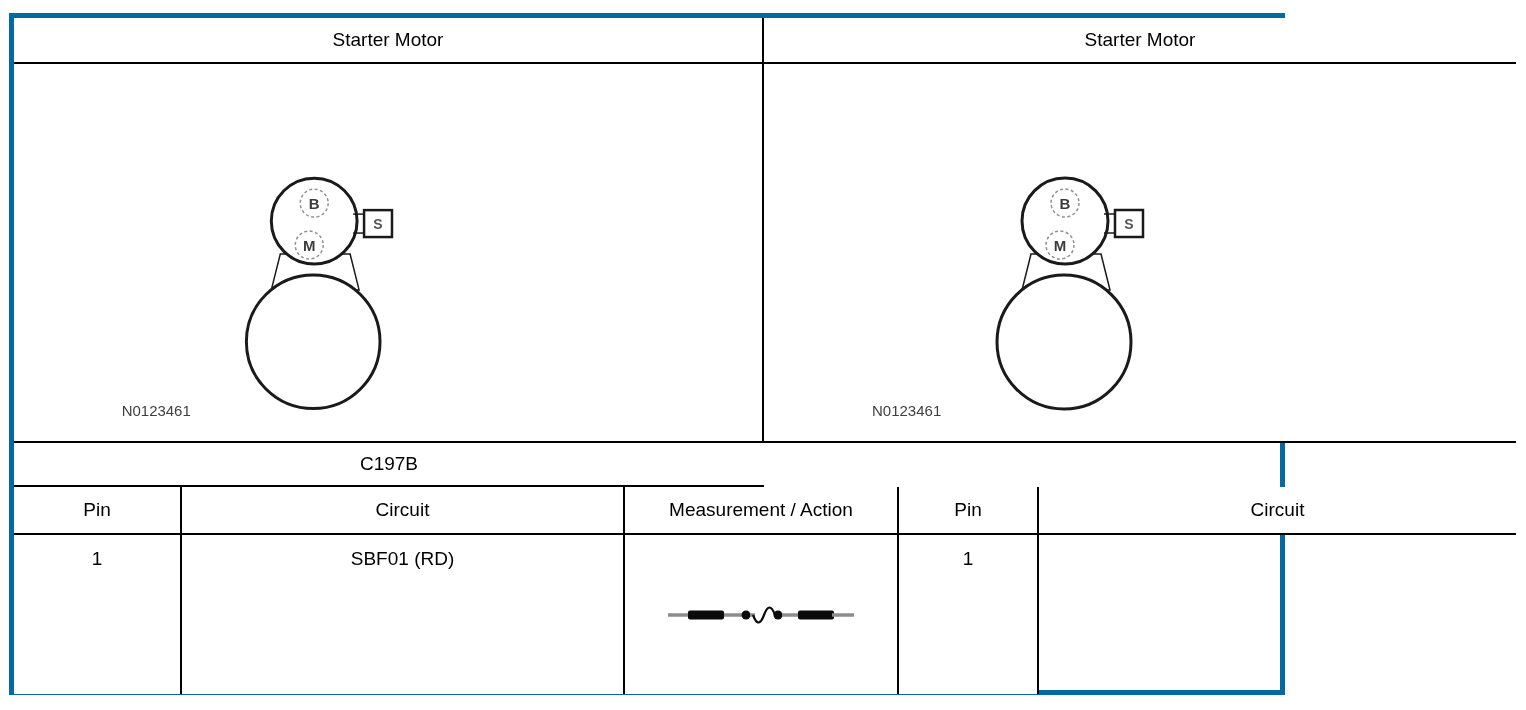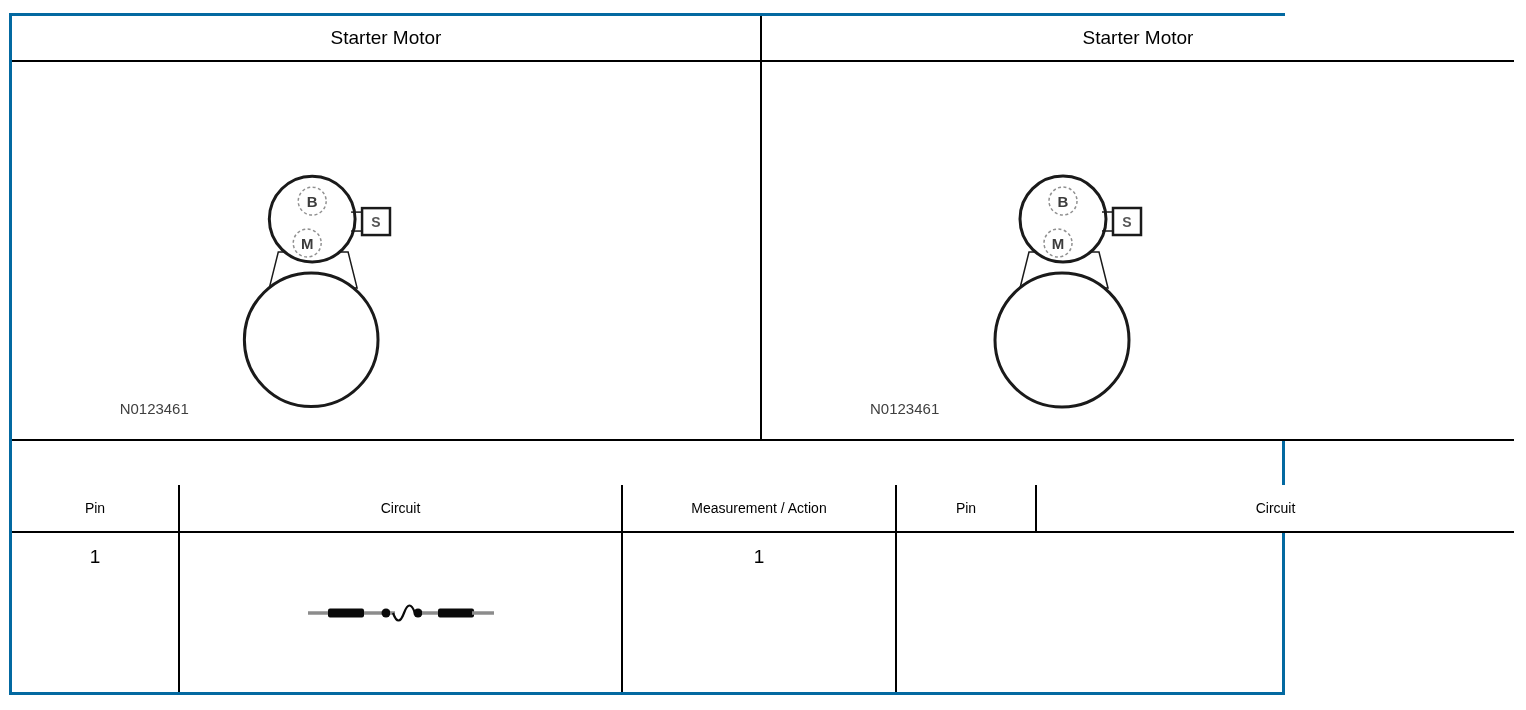--- a/index.html
+++ b/index.html
@@ -15,21 +15,21 @@
     height: 710px;
     background: #ffffff;
     overflow: hidden;
   }
   .sheet {
     position: absolute;
     left: 9px;
     top: 13px;
     width: 1276px;
     height: 682px;
-    border: 3px solid #0369a1;
+    border: 5px solid #0369a1;
     box-sizing: border-box;
     background: #ffffff;
   }
   
   .top-grid {
     display: grid;
     grid-template-columns: 750px 752px;
     grid-template-rows: 46px 379px 44px;
   }
   .cell {
@@ -52,21 +52,21 @@
     align-items: flex-start;
   }
   .diagram-cell svg { display: block; }
   
   .pin-grid {
     display: grid;
     grid-template-columns: 168px 443px 274px 140px 477px;
     grid-template-rows: 48px 159px;
   }
   .pin-grid .hdr {
-    font-size: 14px;
+    font-size: 19px;
   }
   .pin-grid .data {
     align-items: flex-start;
     padding-top: 13px;
     font-size: 19px;
   }
   .pin-grid .data.meas {
     align-items: center;
     padding-top: 0;
   }
@@ -121,20 +121,23 @@
           <rect x="351" y="146" width="28" height="27" fill="#ffffff" stroke="#1a1a1a" stroke-width="2.5"></rect>
           <text x="365" y="160" text-anchor="middle" dominant-baseline="central" font-size="14" font-weight="bold" fill="#555555">S</text>
           <circle cx="301" cy="139" r="14" fill="none" stroke="#909090" stroke-width="1.5" stroke-dasharray="3 2.5"></circle>
           <text x="301" y="139" text-anchor="middle" dominant-baseline="central" font-size="15" font-weight="bold" fill="#3c3c3c">B</text>
           <circle cx="296" cy="181" r="14" fill="none" stroke="#909090" stroke-width="1.5" stroke-dasharray="3 2.5"></circle>
           <text x="296" y="181" text-anchor="middle" dominant-baseline="central" font-size="15" font-weight="bold" fill="#3c3c3c">M</text>
           <text x="108" y="352" font-size="15" fill="#3f3f3f">N0123461</text>
         </svg>
       </div>
 
+      <div class="cell b-bottom connector-label">
+        <span>C197B</span>
+      </div>
     </div>
 
     <div class="pin-grid">
 
       <div class="cell b-right b-bottom hdr">
         <span>Pin</span>
       </div>
       <div class="cell b-right b-bottom hdr">
         <span>Circuit</span>
       </div>
@@ -143,20 +146,23 @@
       </div>
       <div class="cell b-right b-bottom hdr">
         <span>Pin</span>
       </div>
       <div class="cell b-bottom hdr">
         <span>Circuit</span>
       </div>
 
       <div class="cell b-right data">
         <span>1</span>
+      </div>
+      <div class="cell b-right data">
+        <span>SBF01 (RD)</span>
       </div>
       <div class="cell b-right data meas">
 
         <svg class="sym" width="186" height="26" viewBox="0 0 186 26">
           <line x1="0" y1="13" x2="22" y2="13" stroke="#8c8c8c" stroke-width="3.5"></line>
           <rect x="20" y="8.5" width="36" height="9" rx="2" fill="#0a0a0a"></rect>
           <line x1="56" y1="13" x2="74" y2="13" stroke="#8c8c8c" stroke-width="3.5"></line>
           <circle cx="78" cy="13" r="4.5" fill="#0a0a0a"></circle>
           <line x1="82" y1="13" x2="87" y2="13" stroke="#8c8c8c" stroke-width="3.5"></line>
           <path d="M 85 13 q 5.5 15 11 0 t 11 0" fill="none" stroke="#0a0a0a" stroke-width="2.2"></path>

